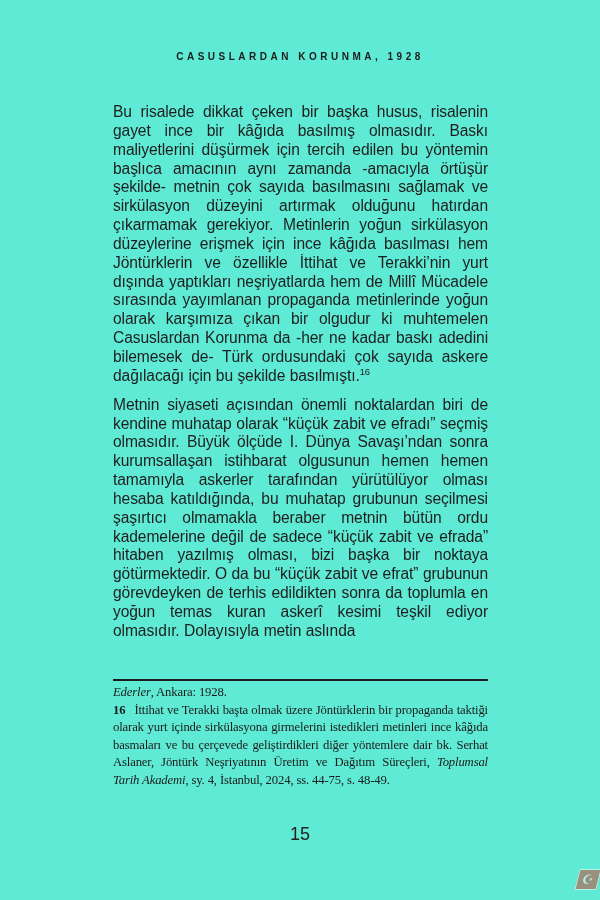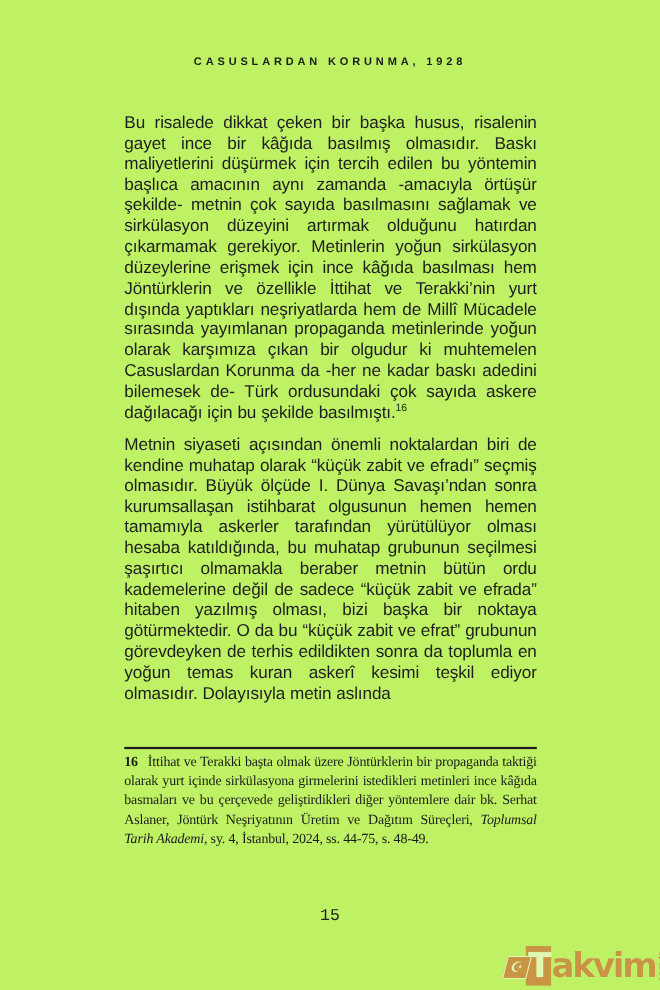--- a/index.html
+++ b/index.html
@@ -2,21 +2,21 @@
 <html><head>
 <meta charset="utf-8">
 <style>
   * { box-sizing: border-box; }
   html, body { margin: 0; padding: 0; background: #e9e9e9; }
   .page {
     position: relative;
     width: 600px;
     height: 900px;
     margin: 0 auto;
-    background: #bef264;
+    background: #5eead4;
     overflow: hidden;
     font-family: "Liberation Sans", sans-serif;
   }
 
   
   .running-header {
     position: absolute;
     top: 51px;
     left: 0;
     width: 100%;
@@ -77,22 +77,22 @@
   .footnotes p { margin: 0; text-align: justify; }
   .fn-num { font-weight: bold; margin-right: 9px; }
 
   
   .page-number {
     position: absolute;
     top: 824px;
     left: 0;
     width: 100%;
     text-align: center;
-    font-family: Liberation Mono, monospace;
-    font-size: 15px;
+    font-family: Liberation Sans, sans-serif;
+    font-size: 18px;
     color: #222222;
   }
 
   
   .watermark {
     position: absolute;
     bottom: 6px;
     right: -6px;
     display: flex;
     align-items: flex-end;
@@ -146,24 +146,24 @@
   <div class="running-header">CASUSLARDAN KORUNMA, 1928</div>
 
   <div class="text-block">
     <p><span>Bu risalede dikkat çeken bir başka husus, risalenin gayet ince bir kâğıda basılmış olmasıdır. Baskı maliyetlerini düşürmek için tercih edilen bu yöntemin başlıca amacının aynı zamanda -amacıyla örtüşür şekilde- metnin çok sayıda basılmasını sağlamak ve sirkülasyon düzeyini artırmak olduğunu hatırdan çıkarmamak gerekiyor. Metinlerin yoğun sirkülasyon düzeylerine erişmek için ince kâğıda basılması hem Jöntürklerin ve özellikle İttihat ve Terakki’nin yurt dışında yaptıkları neşriyatlarda hem de Millî Mücadele sırasında yayımlanan propaganda metinlerinde yoğun olarak karşımıza çıkan bir olgudur ki muhtemelen Casuslardan Korunma da -her ne kadar baskı adedini bilemesek de- Türk ordusundaki çok sayıda askere dağılacağı için bu şekilde basılmıştı.</span><sup class="fn-marker">16</sup></p>
     <p>Metnin siyaseti açısından önemli noktalardan biri de kendine muhatap olarak “küçük zabit ve efradı” seçmiş olmasıdır. Büyük ölçüde I. Dünya Savaşı’ndan sonra kurumsallaşan istihbarat olgusunun hemen hemen tamamıyla askerler tarafından yürütülüyor olması hesaba katıldığında, bu muhatap grubunun seçilmesi şaşırtıcı olmamakla beraber metnin bütün ordu kademelerine değil de sadece “küçük zabit ve efrada” hitaben yazılmış olması, bizi başka bir noktaya götürmektedir. O da bu “küçük zabit ve efrat” grubunun görevdeyken de terhis edildikten sonra da toplumla en yoğun temas kuran askerî kesimi teşkil ediyor olmasıdır. Dolayısıyla metin aslında</p>
   </div>
 
   <div class="fn-rule"></div>
 
   <div class="footnotes">
+    <p><i>Ederler</i><span>, Ankara: 1928.</span></p>
     <p><span class="fn-num">16</span><span>İttihat ve Terakki başta olmak üzere Jöntürklerin bir propaganda taktiği olarak yurt içinde sirkülasyona girmelerini istedikleri metinleri ince kâğıda basmaları ve bu çerçevede geliştirdikleri diğer yöntemlere dair bk. Serhat Aslaner, Jöntürk Neşriyatının Üretim ve Dağıtım Süreçleri, </span><i>Toplumsal Tarih Akademi</i><span>, sy. 4, İstanbul, 2024, ss. 44-75, s. 48-49.</span></p>
   </div>
 
   <div class="page-number">15</div>
 
   <div class="watermark">
     <div class="wm-emblem">☪</div>
-    <div class="wm-text">Takvim</div>
     <div class="wm-domain">com.tr</div>
   </div>
 
 </div>
 
 </body></html>

